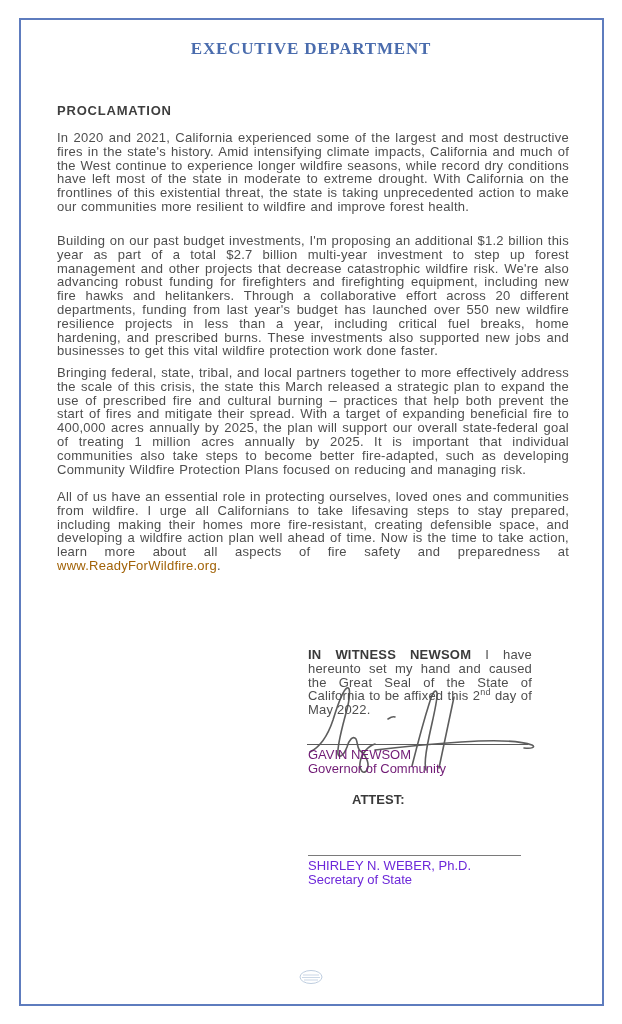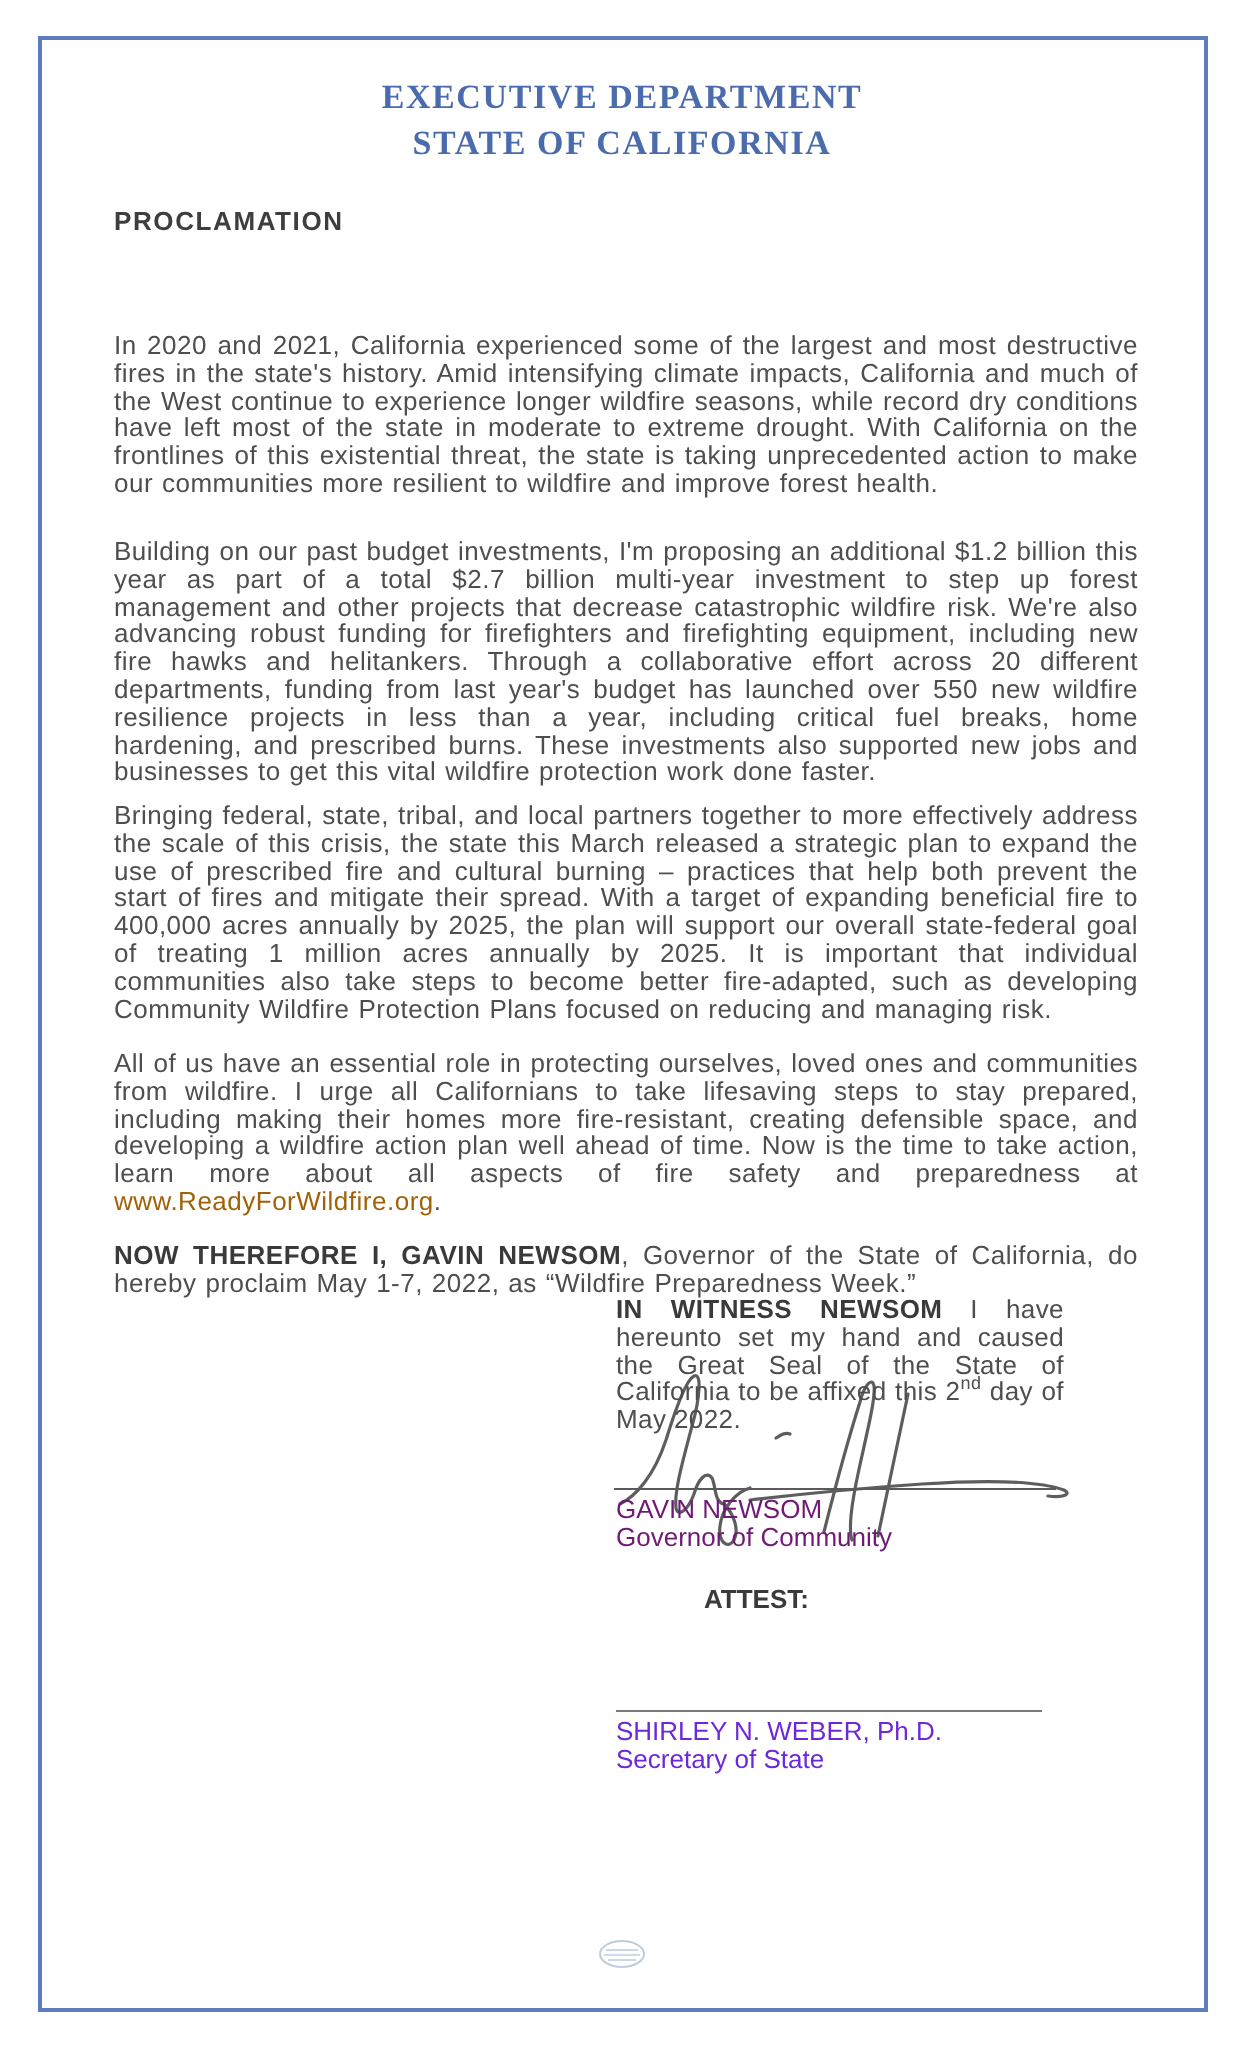--- a/index.html
+++ b/index.html
@@ -17,21 +17,20 @@
     color:#4a6cad; font-size:17px; line-height:23px; letter-spacing:0.8px;
   }
   .doc-title {
     position:absolute; top:103px; left:57px; width:512px; text-align:left;
     font-weight:bold; font-size:13px; letter-spacing:0.8px; color:#3e3e3e;
   }
   .para {
     position:absolute; left:57px; width:512px; text-align:justify;
     font-size:13px; line-height:13.8px; letter-spacing:0.25px; word-spacing:0.6px;
     color:#4e4e4e;
-    margin-top:35px;
   }
   .bold-lead { font-weight:bold; color:#3a3a3a; }
   .doc-link { color:#a16207; cursor:pointer; }
   .witness {
     position:absolute; left:308px; top:648px; width:224px; text-align:justify;
     font-size:13px; line-height:13.8px; letter-spacing:0.2px; color:#4e4e4e;
   }
   .witness sup { font-size:9px; vertical-align:super; line-height:0; }
   .sig-svg { position:absolute; left:296px; top:678px; width:250px; height:100px; }
   .sig-line { position:absolute; left:307px; top:744px; width:221px; border-top:1.4px solid #5a5a5a; }
@@ -49,34 +48,32 @@
 </style>
 </head>
 <body>
 
 <div class="page">
 
   <div class="frame"></div>
 
   <div class="letterhead">
     <div>EXECUTIVE DEPARTMENT</div>
-    <div>STATE OF CALIFORNIA</div>
   </div>
 
   <div class="doc-title">PROCLAMATION</div>
 
   <div class="para" style="top:131px;">In 2020 and 2021, California experienced some of the largest and most destructive fires in the state's history. Amid intensifying climate impacts, California and much of the West continue to experience longer wildfire seasons, while record dry conditions have left most of the state in moderate to extreme drought. With California on the frontlines of this existential threat, the state is taking unprecedented action to make our communities more resilient to wildfire and improve forest health.</div>
 
   <div class="para" style="top:234px;">Building on our past budget investments, I'm proposing an additional $1.2 billion this year as part of a total $2.7 billion multi-year investment to step up forest management and other projects that decrease catastrophic wildfire risk. We're also advancing robust funding for firefighters and firefighting equipment, including new fire hawks and helitankers. Through a collaborative effort across 20 different departments, funding from last year's budget has launched over 550 new wildfire resilience projects in less than a year, including critical fuel breaks, home hardening, and prescribed burns. These investments also supported new jobs and businesses to get this vital wildfire protection work done faster.</div>
 
   <div class="para" style="top:366px;">Bringing federal, state, tribal, and local partners together to more effectively address the scale of this crisis, the state this March released a strategic plan to expand the use of prescribed fire and cultural burning – practices that help both prevent the start of fires and mitigate their spread. With a target of expanding beneficial fire to 400,000 acres annually by 2025, the plan will support our overall state-federal goal of treating 1 million acres annually by 2025. It is important that individual communities also take steps to become better fire-adapted, such as developing Community Wildfire Protection Plans focused on reducing and managing risk.</div>
 
   <div class="para" style="top:490px;"><span>All of us have an essential role in protecting ourselves, loved ones and communities from wildfire. I urge all Californians to take lifesaving steps to stay prepared, including making their homes more fire-resistant, creating defensible space, and developing a wildfire action plan well ahead of time. Now is the time to take action, learn more about all aspects of fire safety and preparedness at </span><a class="doc-link">www.ReadyForWildfire.org</a><span>.</span></div>
 
-  <div class="para" style="top:586px;"><span class="bold-lead">NOW THEREFORE I, GAVIN NEWSOM</span><span>, Governor of the State of California, do hereby proclaim May 1-7, 2022, as “Wildfire Preparedness Week.”</span></div>
 
   <div class="witness"><span class="bold-lead">IN WITNESS NEWSOM</span><span> I have hereunto set my hand and caused the Great Seal of the State of California to be affixed this 2</span><sup>nd</sup><span> day of May 2022.</span></div>
 
   <svg class="sig-svg" viewBox="0 0 250 100">
     <g fill="none" stroke="#4c4c4c" stroke-width="1.6" stroke-linecap="round" opacity="0.9">
       <path d="M14,74 C22,70 31,60 37,42 C41,29 47,12 51,10 C55,8 54,21 50,35 C45,54 41,68 42,76 C43,81 48,77 51,69 C53,62 57,57 60,61 C62,65 61,73 66,74"></path>
       <path d="M66,74 C70,78 74,86 71,92 C68,97 63,93 64,85 C65,76 72,68 79,66"></path>
       <path d="M92,41 C95,39 97,38 99,39"></path>
       <path d="M116,88 C120,72 127,45 134,23 C136,15 140,10 141,15 C142,21 137,40 133,59 C130,73 128,86 130,92"></path>
       <path d="M143,90 C147,72 153,42 158,19"></path>

